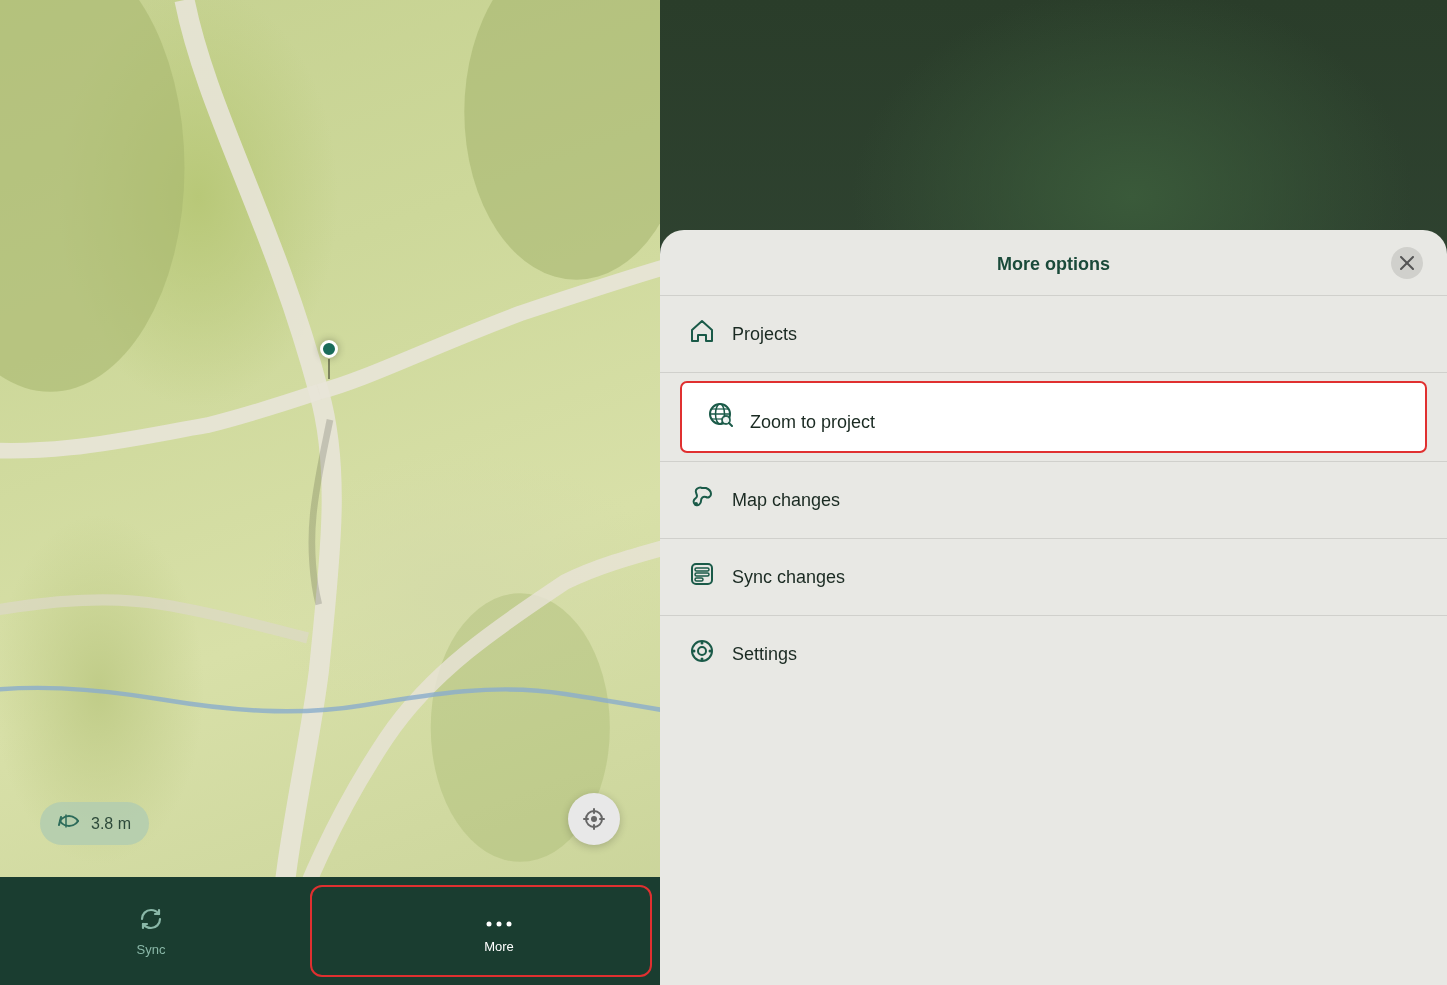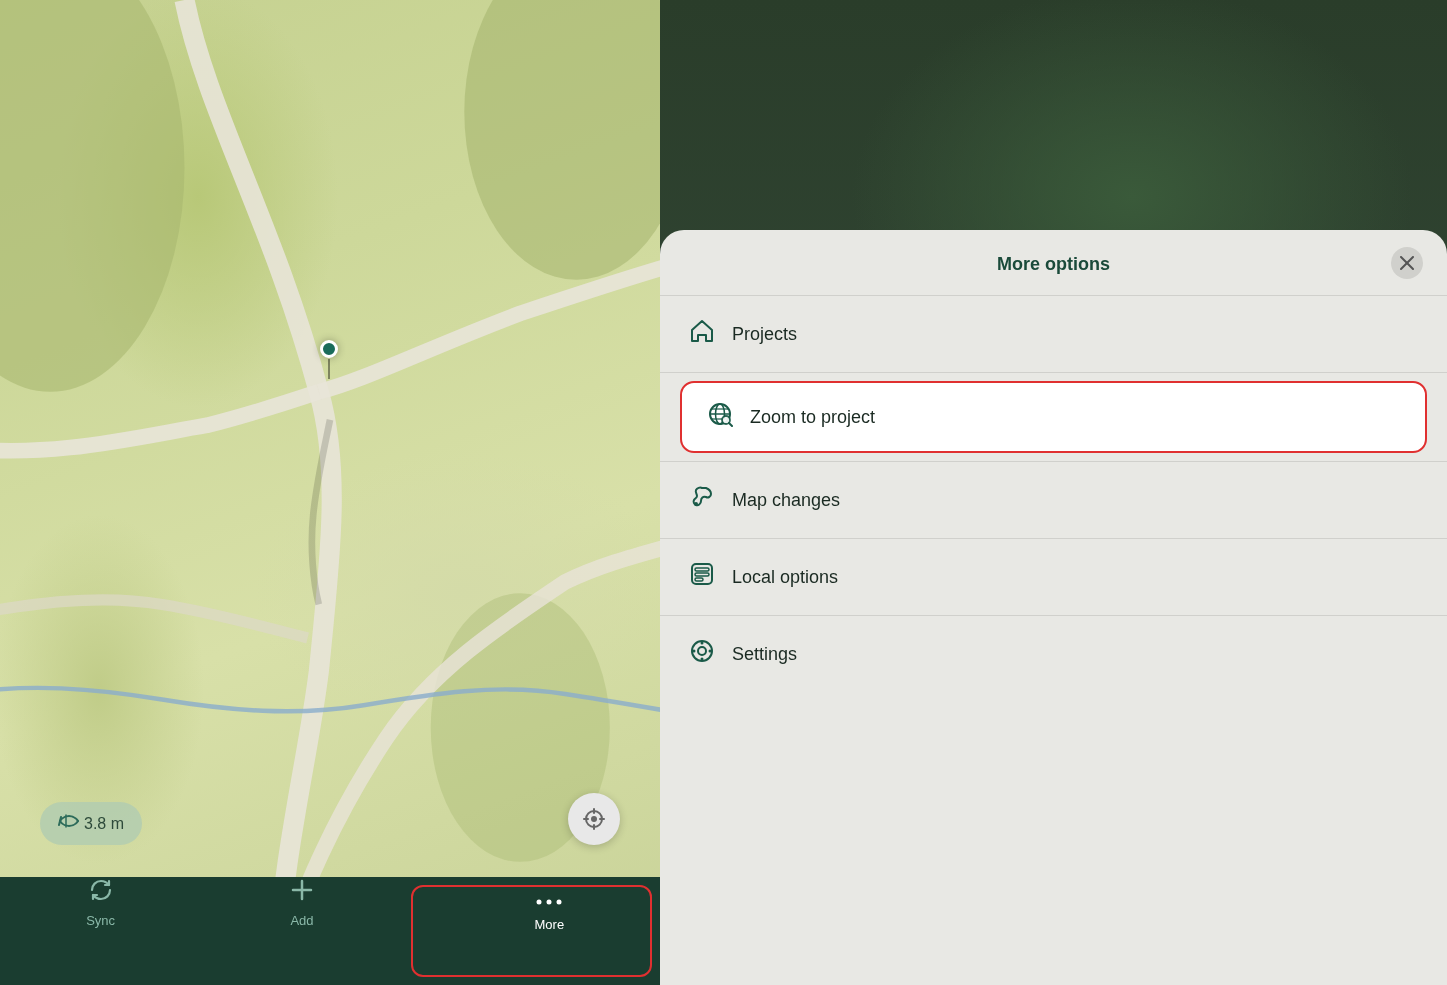--- a/index.html
+++ b/index.html
@@ -66,21 +66,21 @@
     
     .distance-badge {
       position: absolute;
       bottom: 140px;
       left: 40px;
       background: rgba(180, 205, 175, 0.9);
       border-radius: 22px;
       padding: 10px 18px;
       display: flex;
       align-items: center;
-      gap: 4px;
+      gap: 11px;
       z-index: 10;
     }
     .distance-badge-icon {
       color: #2d6b5a;
       font-size: 18px;
     }
     .distance-badge-text {
       color: #2d4a3a;
       font-size: 16px;
       font-weight: 500;
@@ -117,20 +117,21 @@
       display: flex;
       align-items: center;
       z-index: 20;
     }
 
     .nav-item {
       flex: 1;
       display: flex;
       flex-direction: column;
       align-items: center;
+      justify-content: center;
       gap: 6px;
       cursor: pointer;
       height: 100%;
       color: #8ab8a8;
     }
 
     .nav-item.active {
       background: #1a3d30;
       border: 2.5px solid #e03030;
       border-radius: 12px;
@@ -228,23 +229,24 @@
       gap: 16px;
       cursor: pointer;
       position: relative;
       background: transparent;
       transition: background 0.15s;
     }
 
     .menu-item.highlighted {
       background: #ffffff;
       border: 2px solid #e03030;
-      border-radius: 14px;
+      border-radius: 7px;
       margin: 8px 20px;
       padding: 18px 24px;
+      align-items: flex-end;
     }
 
     .menu-item-icon {
       font-size: 24px;
       color: #1a5a48;
       width: 28px;
       text-align: center;
       flex-shrink: 0;
     }
 
@@ -310,29 +312,20 @@
         <svg width="26" height="26" viewBox="0 0 26 26" fill="none">
           <path d="M4 13 C4 8 8 4 13 4 C16 4 19 5.5 21 8" stroke="#8ab8a8" stroke-width="2.2" fill="none" stroke-linecap="round"></path>
           <path d="M22 13 C22 18 18 22 13 22 C10 22 7 20.5 5 18" stroke="#8ab8a8" stroke-width="2.2" fill="none" stroke-linecap="round"></path>
           <polyline points="21,4 21,8 17,8" stroke="#8ab8a8" stroke-width="2.2" fill="none" stroke-linecap="round" stroke-linejoin="round"></polyline>
           <polyline points="5,22 5,18 9,18" stroke="#8ab8a8" stroke-width="2.2" fill="none" stroke-linecap="round" stroke-linejoin="round"></polyline>
         </svg>
       </span>
       <span class="nav-label">Sync</span>
     </div>
 
-    <div class="nav-item">
-      <span class="nav-icon">
-        <svg width="26" height="26" viewBox="0 0 26 26" fill="none">
-          <line x1="13" y1="4" x2="13" y2="22" stroke="#8ab8a8" stroke-width="2.5" stroke-linecap="round"></line>
-          <line x1="4" y1="13" x2="22" y2="13" stroke="#8ab8a8" stroke-width="2.5" stroke-linecap="round"></line>
-        </svg>
-      </span>
-      <span class="nav-label">Add</span>
-    </div>
 
 
     <div class="nav-item active">
       <span class="nav-icon">
         <svg width="26" height="10" viewBox="0 0 26 10" fill="none">
           <circle cx="3" cy="5" r="2.5" fill="#ffffff"></circle>
           <circle cx="13" cy="5" r="2.5" fill="#ffffff"></circle>
           <circle cx="23" cy="5" r="2.5" fill="#ffffff"></circle>
         </svg>
       </span>
@@ -401,21 +394,21 @@
 
     <div class="menu-item">
       <span class="menu-item-icon">
         <svg width="26" height="26" viewBox="0 0 26 26" fill="none">
           <rect x="3" y="3" width="20" height="20" rx="4" stroke="#1a5a48" stroke-width="2" fill="none"></rect>
           <rect x="6" y="7" width="14" height="3" rx="1.5" stroke="#1a5a48" stroke-width="1.5" fill="none"></rect>
           <rect x="6" y="12" width="14" height="3" rx="1.5" stroke="#1a5a48" stroke-width="1.5" fill="none"></rect>
           <rect x="6" y="17" width="8" height="3" rx="1.5" stroke="#1a5a48" stroke-width="1.5" fill="none"></rect>
         </svg>
       </span>
-      <span class="menu-item-label">Local options</span>
+      <span class="menu-item-label">Sync changes</span>
     </div>
 
     <div class="modal-divider"></div>
 
     <div class="menu-item">
       <span class="menu-item-icon">
         <svg width="26" height="26" viewBox="0 0 26 26" fill="none">
           <circle cx="13" cy="13" r="10" stroke="#1a5a48" stroke-width="2" fill="none"></circle>
           <circle cx="13" cy="13" r="4" stroke="#1a5a48" stroke-width="2" fill="none"></circle>
           <circle cx="13" cy="5" r="1.5" fill="#1a5a48"></circle>

